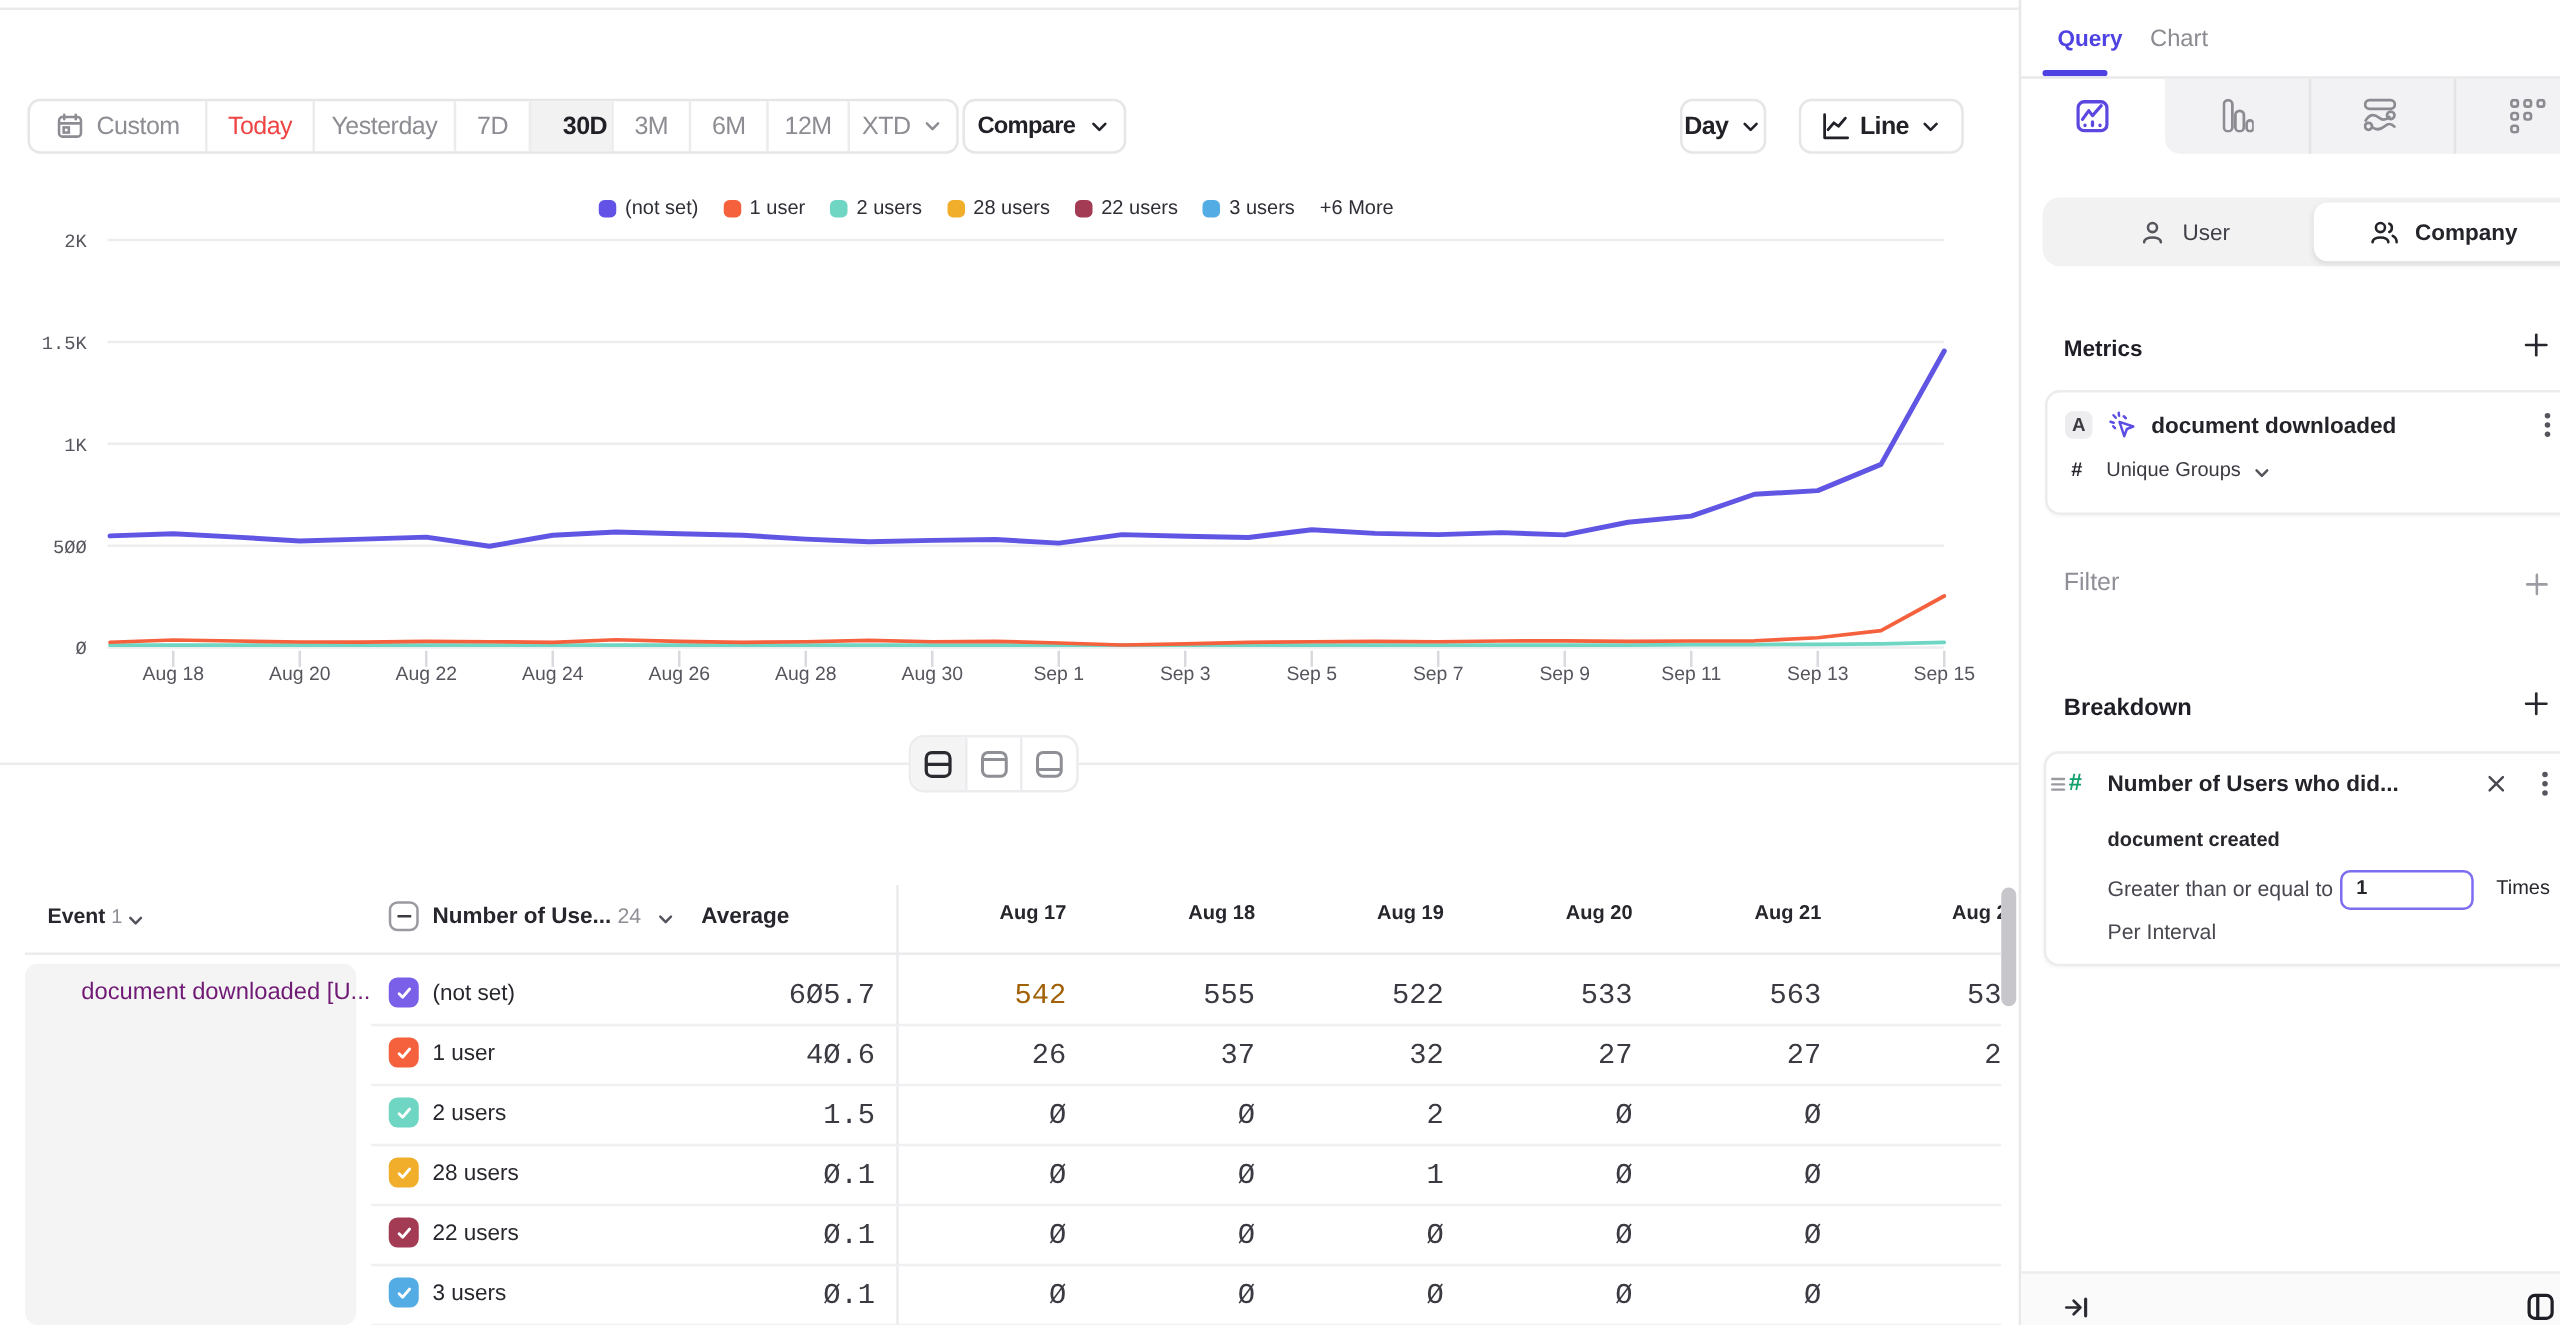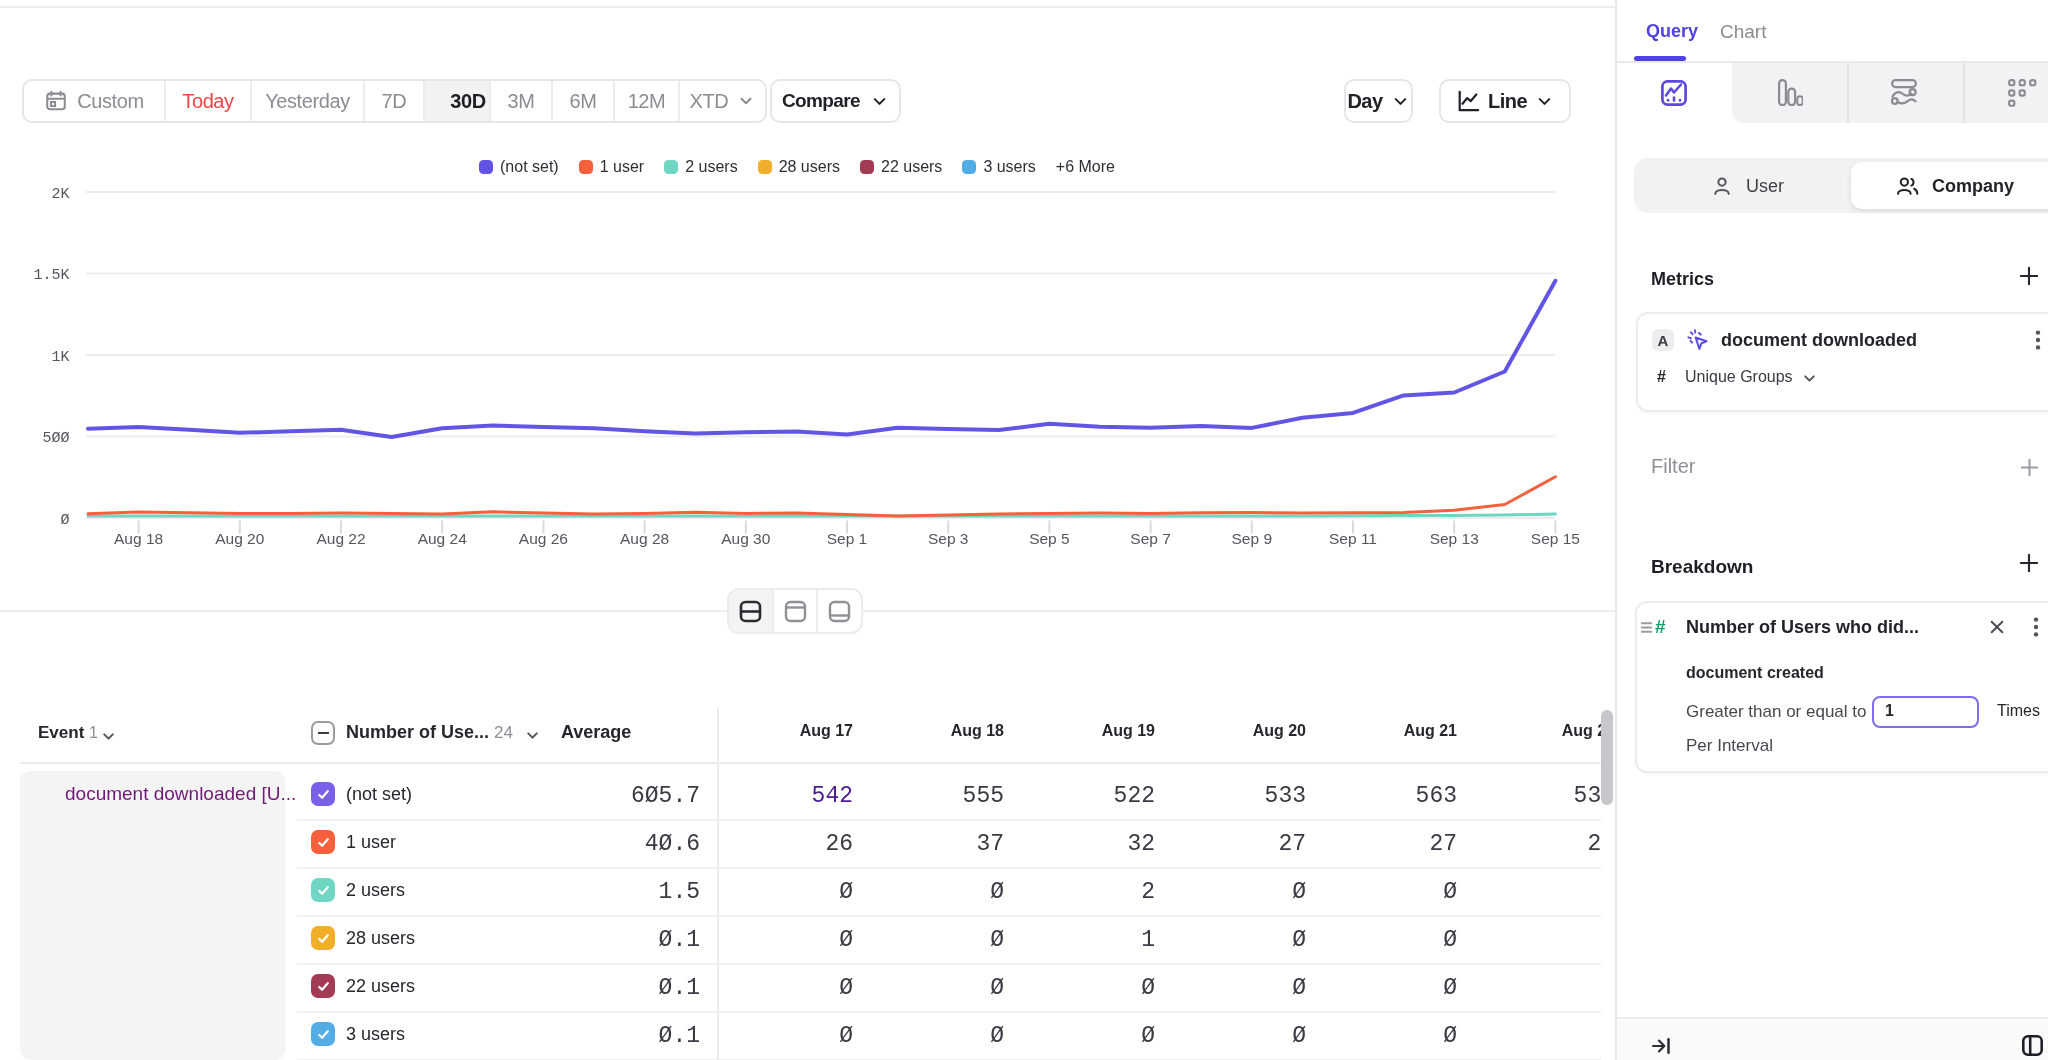--- a/index.html
+++ b/index.html
@@ -173,21 +173,21 @@
       <div style="position:absolute;left:717px;top:0;width:2px;height:352px;background:#ececef;"></div>
       <div style="position:absolute;left:20px;top:63px;width:265px;height:289px;background:#f4f4f5;border-radius:10px;"></div>
       <div style="position:absolute;left:37px;top:75px;font-size:19px;color:#701a75;margin-left:28px;">document downloaded [U...</div>
       <div style="position:absolute;left:311px;top:74px;width:24px;height:24px;border-radius:7px;background:#7a5fe9;display:flex;align-items:center;justify-content:center;">
       <svg width="15" height="15" viewBox="0 0 16 16">
           <path d="M3.5 8.5 L6.5 11.5 L12.5 4.5" fill="none" stroke="#fff" stroke-width="2.4" stroke-linecap="round" stroke-linejoin="round"></path>
         </svg>
       </div>
       <div style="position:absolute;left:346px;top:76px;font-size:18px;color:#26262d;">(not set)</div>
       <div class="mono" style="position:absolute;left:560px;top:75px;width:140px;text-align:right;font-size:23px;color:#3a3a42;">6Ø5.7</div>
-      <div class="mono" style="position:absolute;left:713px;top:75px;width:140px;text-align:right;font-size:23px;color:#4c1d95;">542</div>
+      <div class="mono" style="position:absolute;left:713px;top:75px;width:140px;text-align:right;font-size:23px;color:#a16207;">542</div>
       <div class="mono" style="position:absolute;left:864px;top:75px;width:140px;text-align:right;font-size:23px;color:#3a3a42;">555</div>
       <div class="mono" style="position:absolute;left:1015px;top:75px;width:140px;text-align:right;font-size:23px;color:#3a3a42;">522</div>
       <div class="mono" style="position:absolute;left:1166px;top:75px;width:140px;text-align:right;font-size:23px;color:#3a3a42;">533</div>
       <div class="mono" style="position:absolute;left:1317px;top:75px;width:140px;text-align:right;font-size:23px;color:#3a3a42;">563</div>
       <div class="mono" style="position:absolute;left:1475px;top:75px;width:140px;text-align:right;font-size:23px;color:#3a3a42;">537</div>
       <div style="position:absolute;left:297px;top:111px;width:1304px;height:2px;background:#f0f0f2;"></div>
       <div style="position:absolute;left:311px;top:122px;width:24px;height:24px;border-radius:7px;background:#f5603d;display:flex;align-items:center;justify-content:center;">
       <svg width="15" height="15" viewBox="0 0 16 16">
           <path d="M3.5 8.5 L6.5 11.5 L12.5 4.5" fill="none" stroke="#fff" stroke-width="2.4" stroke-linecap="round" stroke-linejoin="round"></path>
         </svg>

